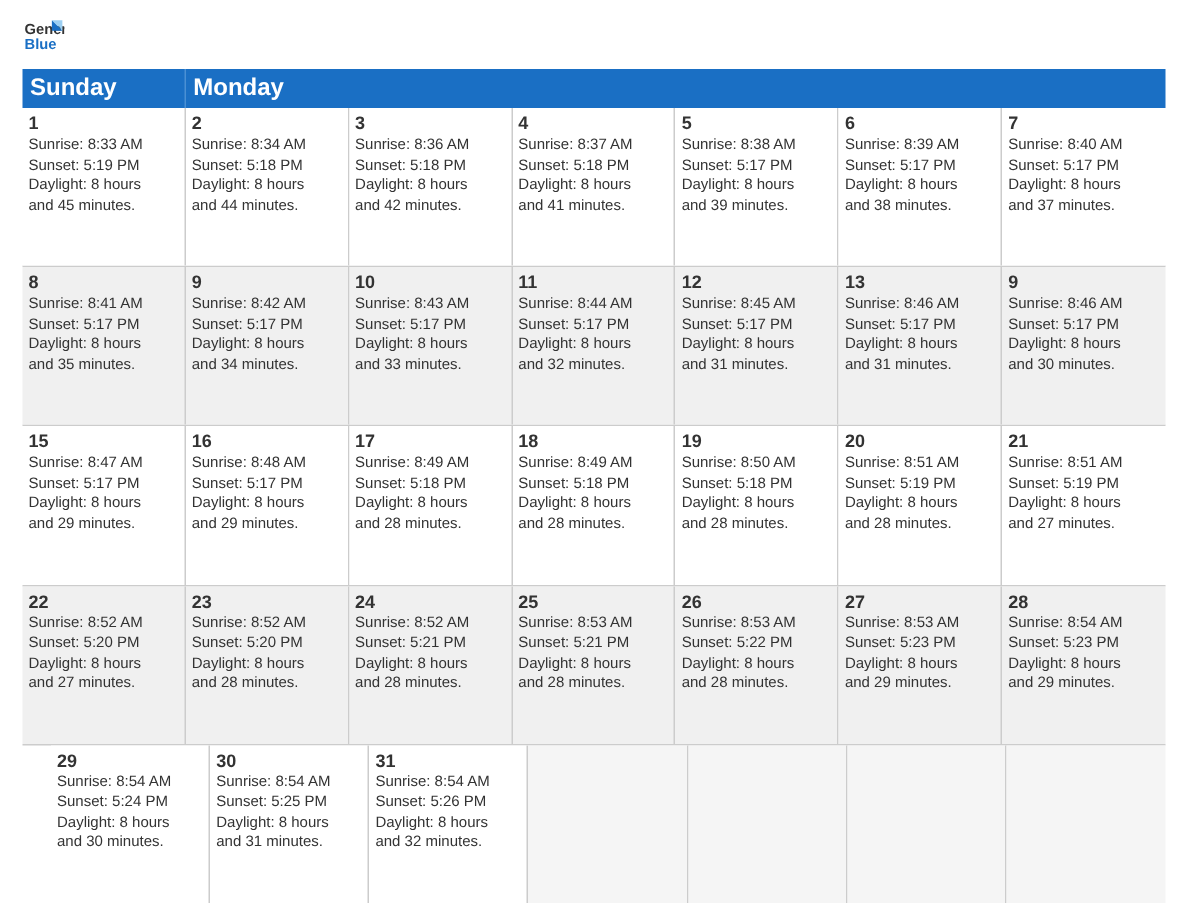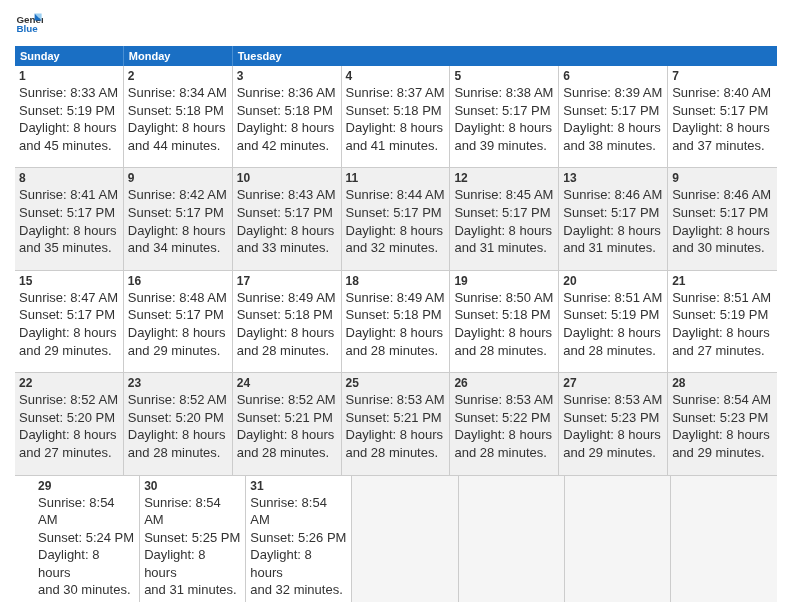--- a/index.html
+++ b/index.html
@@ -51,21 +51,21 @@
       display: flex;
       flex-direction: column;
     }
     .cal-header {
       display: grid;
       grid-template-columns: repeat(7, 1fr);
       background: #1a6fc4;
     }
     .cal-header-cell {
       color: #fff;
-      font-size: 11px;
+      font-size: 16px;
       font-weight: bold;
       padding: 4px 5px;
       text-align: left;
       border-right: 1px solid #4a90d4;
     }
     .cal-header-cell:last-child { border-right: none; }
     .cal-body {
       display: flex;
       flex-direction: column;
       flex: 1;
@@ -89,21 +89,21 @@
     .cal-cell.empty { background: #f5f5f5; }
     .cal-cell.shaded { background: #f0f0f0; }
     .day-num {
       font-size: 12px;
       font-weight: bold;
       color: #333;
       display: block;
       margin-bottom: 1px;
     }
     .cell-text {
-      font-size: 13px;
+      font-size: 10px;
       color: #333;
       line-height: 1.35;
     }
   </style>
 </head>
 <body>
 
 <div class="page">
   <div class="header">
     <div class="logo">
@@ -121,21 +121,20 @@
     <div class="title-block">
       <div class="month-title"></div>
       <div class="subtitle"></div>
     </div>
   </div>
 
   <div class="calendar">
     <div class="cal-header">
     <div class="cal-header-cell">Sunday</div>
         <div class="cal-header-cell">Monday</div>
-        <div class="cal-header-cell">Tuesday</div>
       </div>
     <div class="cal-body">
     <div class="cal-row">
           <div class="cal-cell">
         <span class="day-num">1</span>
         <span class="cell-text">Sunrise: 8:33 AM<br>Sunset: 5:19 PM<br>Daylight: 8 hours<br>and 45 minutes.</span>
       </div>
           <div class="cal-cell">
         <span class="day-num">2</span>
         <span class="cell-text">Sunrise: 8:34 AM<br>Sunset: 5:18 PM<br>Daylight: 8 hours<br>and 44 minutes.</span>

